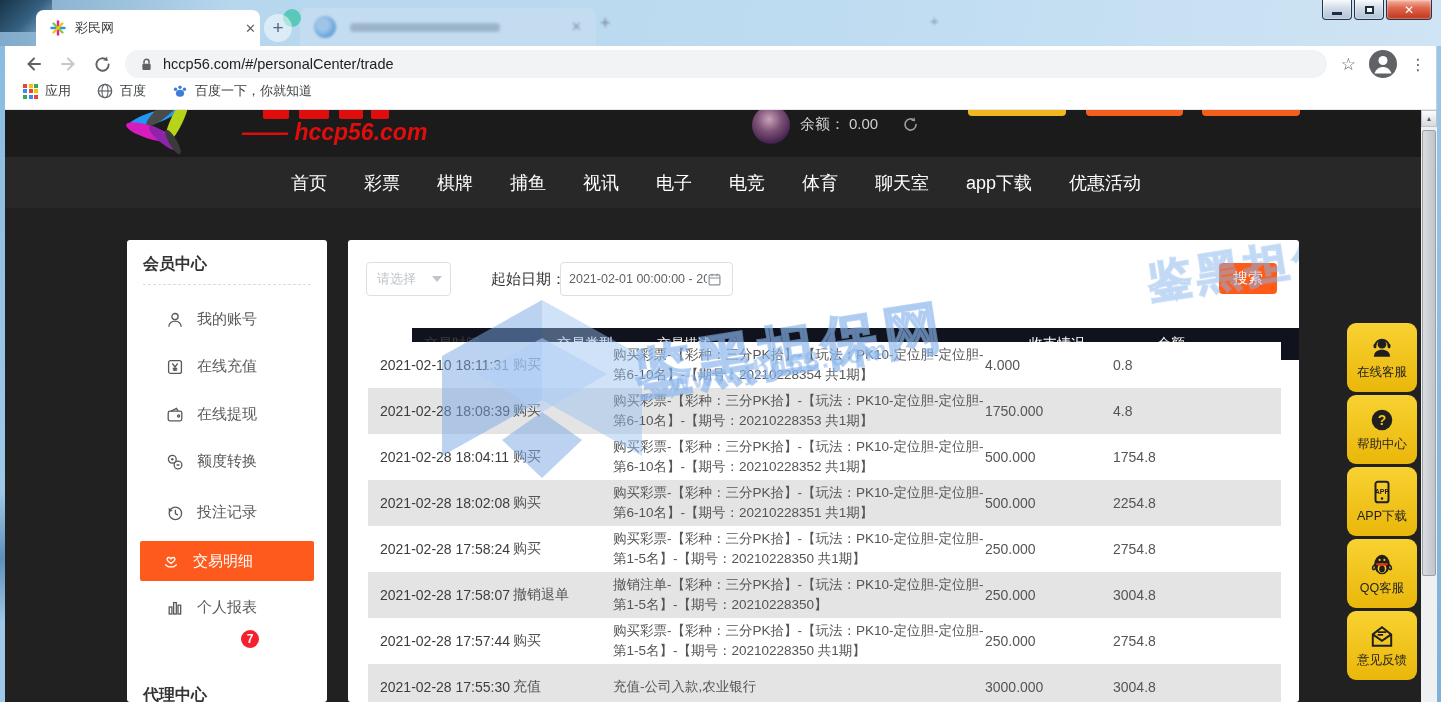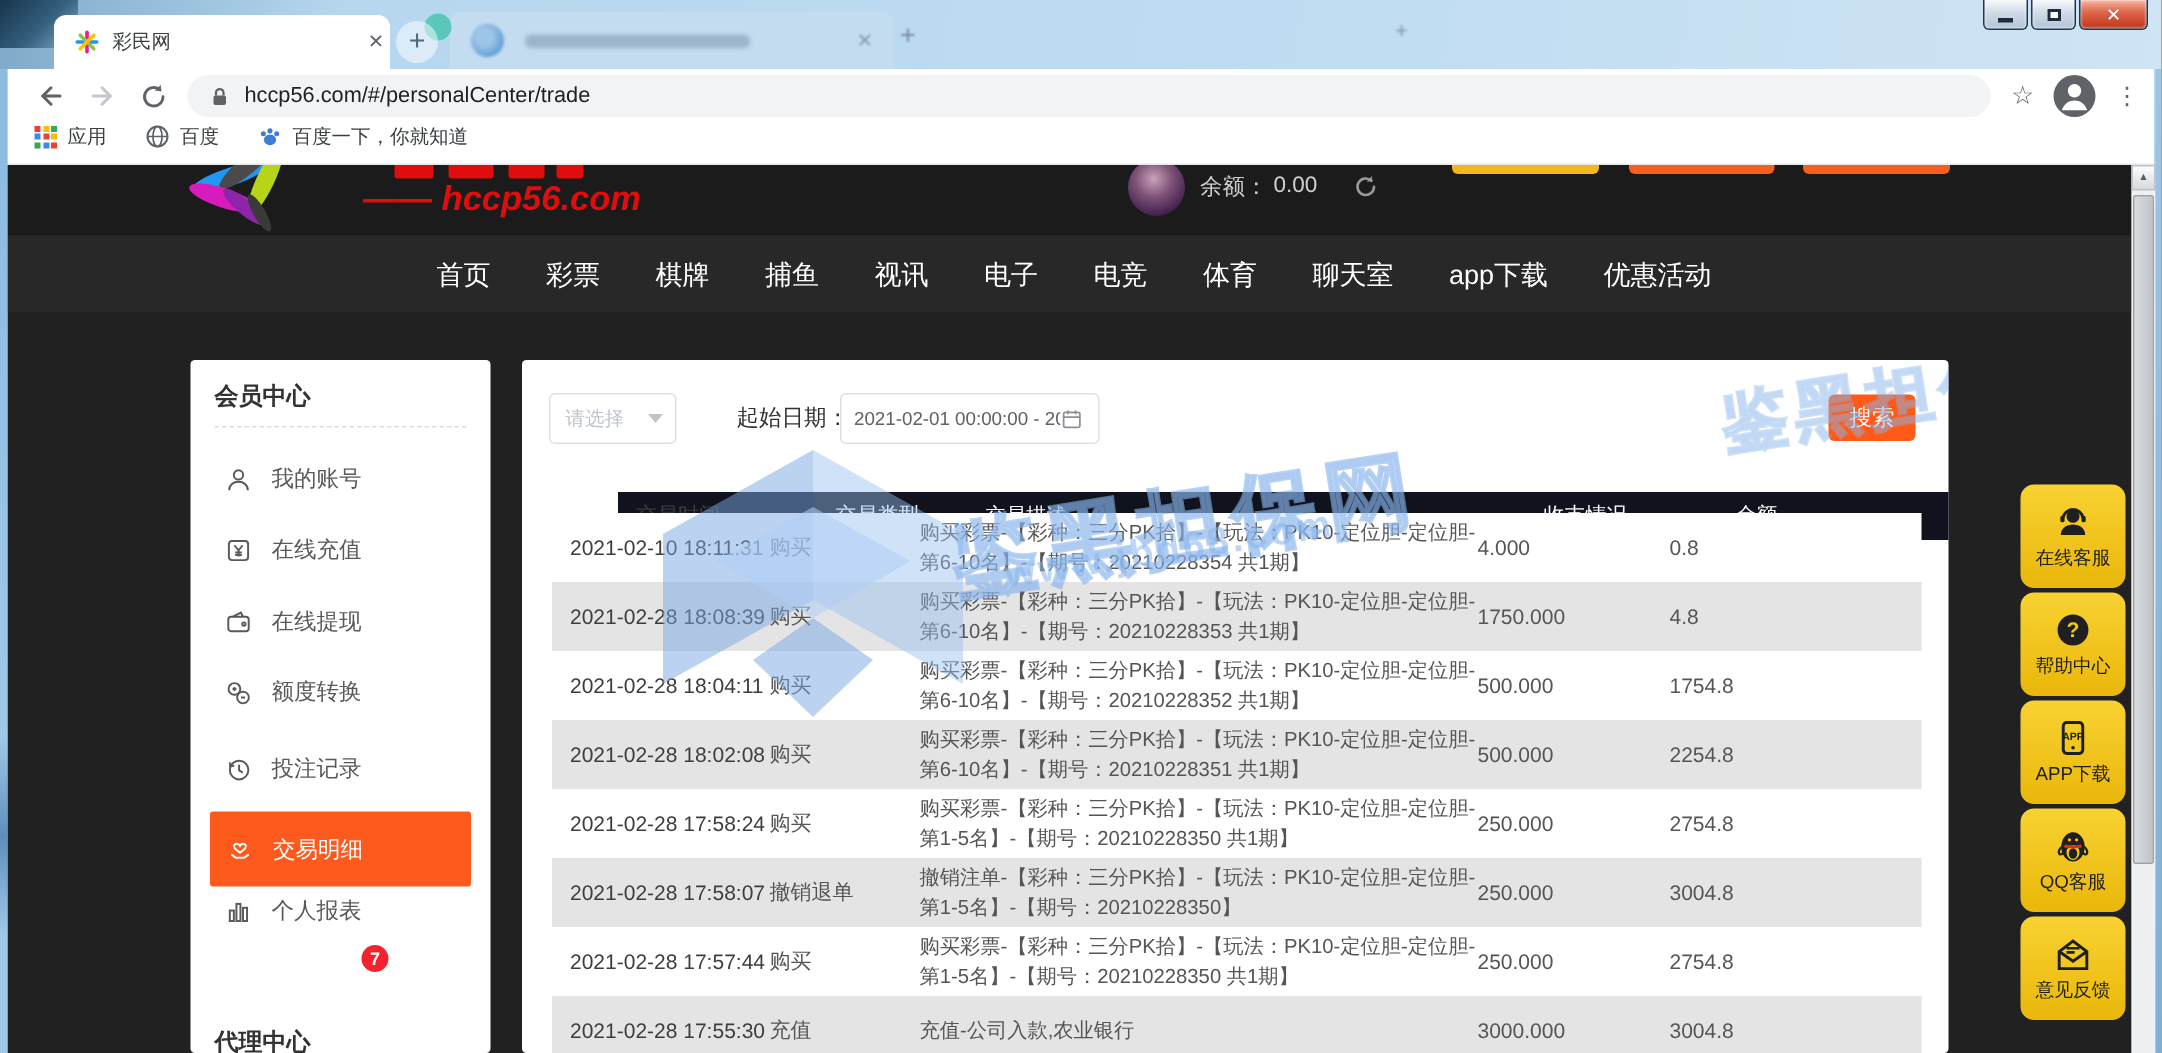--- a/index.html
+++ b/index.html
@@ -81,24 +81,24 @@
   
   .site-nav { position:absolute; left:0; top:47px; width:100%; height:51px; background:#282828;
     display:flex; align-items:center; gap:37px; padding-left:286px; color:#fff; font-size:18px; }
   .site-nav span { cursor:default; white-space:nowrap; }
 
   
   .side-card { position:absolute; left:122px; top:130px; width:200px; height:462px; background:#fff; border-radius:3px; }
   .side-title { position:absolute; left:16px; top:14px; font-size:16px; font-weight:bold; color:#333; }
   .side-hr { position:absolute; left:16px; top:44px; width:168px; border-top:1px dashed #dcdcdc; }
   .side-item { position:absolute; left:0; width:200px; height:47px; display:flex; align-items:center;
-    padding-left:23px; gap:13px; color:#595959; font-size:15px; }
+    padding-left:39px; gap:13px; color:#595959; font-size:15px; }
   .side-item svg { flex:0 0 auto; }
-  .side-item.active { left:13px; width:174px; height:50px; background:#ff5a1e; border-radius:2px;
-    color:#fff; padding-left:11px; }
+  .side-item.active { left:13px; width:174px; height:40px; background:#ff5a1e; border-radius:2px;
+    color:#fff; padding-left:22px; }
   .badge { position:absolute; left:114px; top:390px; width:18px; height:18px; border-radius:50%;
     background:#f5222d; color:#fff; font-size:12px; font-weight:bold; display:flex;
     align-items:center; justify-content:center; }
   .side-foot { position:absolute; left:16px; top:445px; font-size:16px; font-weight:bold; color:#333; }
 
   
   .main-card { position:absolute; left:343px; top:130px; width:951px; height:462px; background:#fff;
     border-radius:3px; overflow:hidden; }
   .filter-select { position:absolute; left:18px; top:22px; width:85px; height:34px;
     border:1px solid #dcdfe6; border-radius:4px; display:flex; align-items:center;

